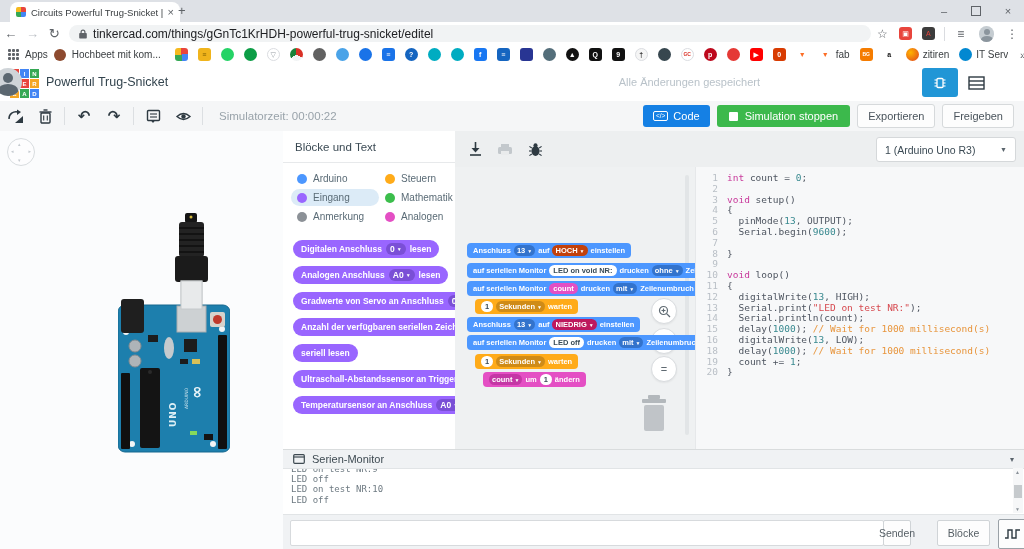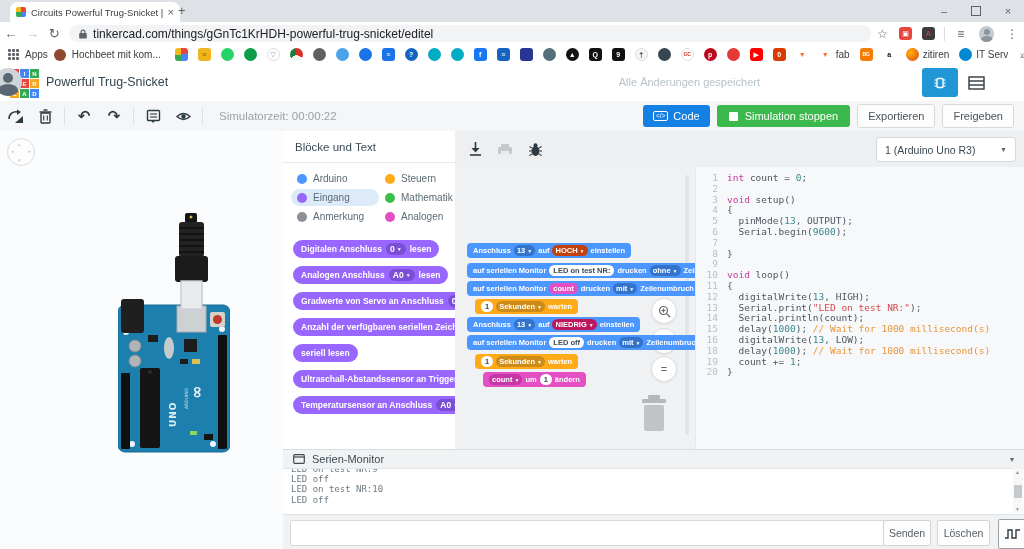--- a/index.html
+++ b/index.html
@@ -623,21 +623,21 @@
         </span>
         <span class="bp-t">auf</span>
         <span class="bp-dd" style="background: #c2410c;">
           <span>HOCH</span>
           <span class="caret">▼</span>
         </span>
         <span class="bp-t">einstellen</span>
       </div>
       <div class="cblock" style="background: rgb(76, 151, 255); top: 96px; left: 12px;">
         <span class="bp-t">auf seriellen Monitor</span>
-        <span class="bp-oval">LED on test NR:</span>
+        <span class="bp-oval">LED on void NR:</span>
         <span class="bp-t">drucken</span>
         <span class="bp-dd" style="background: rgb(51, 115, 204);">
           <span>ohne</span>
           <span class="caret">▼</span>
         </span>
         <span class="bp-t">Zeilenumbruch</span>
       </div>
       <div class="cblock" style="background: rgb(76, 151, 255); top: 114px; left: 12px;">
         <span class="bp-t">auf seriellen Monitor</span>
         <span class="bp-pink">count</span>
@@ -795,22 +795,22 @@
           <div>LED on test NR:10</div>
           <div>LED off</div>
         </div>
     </div>
     <div class="ser-scroll">
       <span class="up">▲</span>
       <span class="dn">▼</span>
       <span class="ser-thumb"></span>
     </div>
     <input class="ser-input" value="" style="">
-    <div class="ser-btn" style="left:600px;width:48px;">Senden</div>
-    <div class="ser-btn" style="left:654px;width:53px;">Löschen</div>
+    <div class="ser-btn" style="left:600px;width:28px;">Senden</div>
+    <div class="ser-btn" style="left:654px;width:53px;">Blöcke</div>
     <div class="ser-graph">
       <svg width="17" height="14" viewBox="0 0 17 14">
         <polyline points="1,11 4,11 4,3 8,3 8,11 12,11 12,3 16,3" fill="none" stroke="#2e3a42" stroke-width="1.4"></polyline>
       </svg>
     </div>
   </div>
 
 </div>
 
 </body></html>

